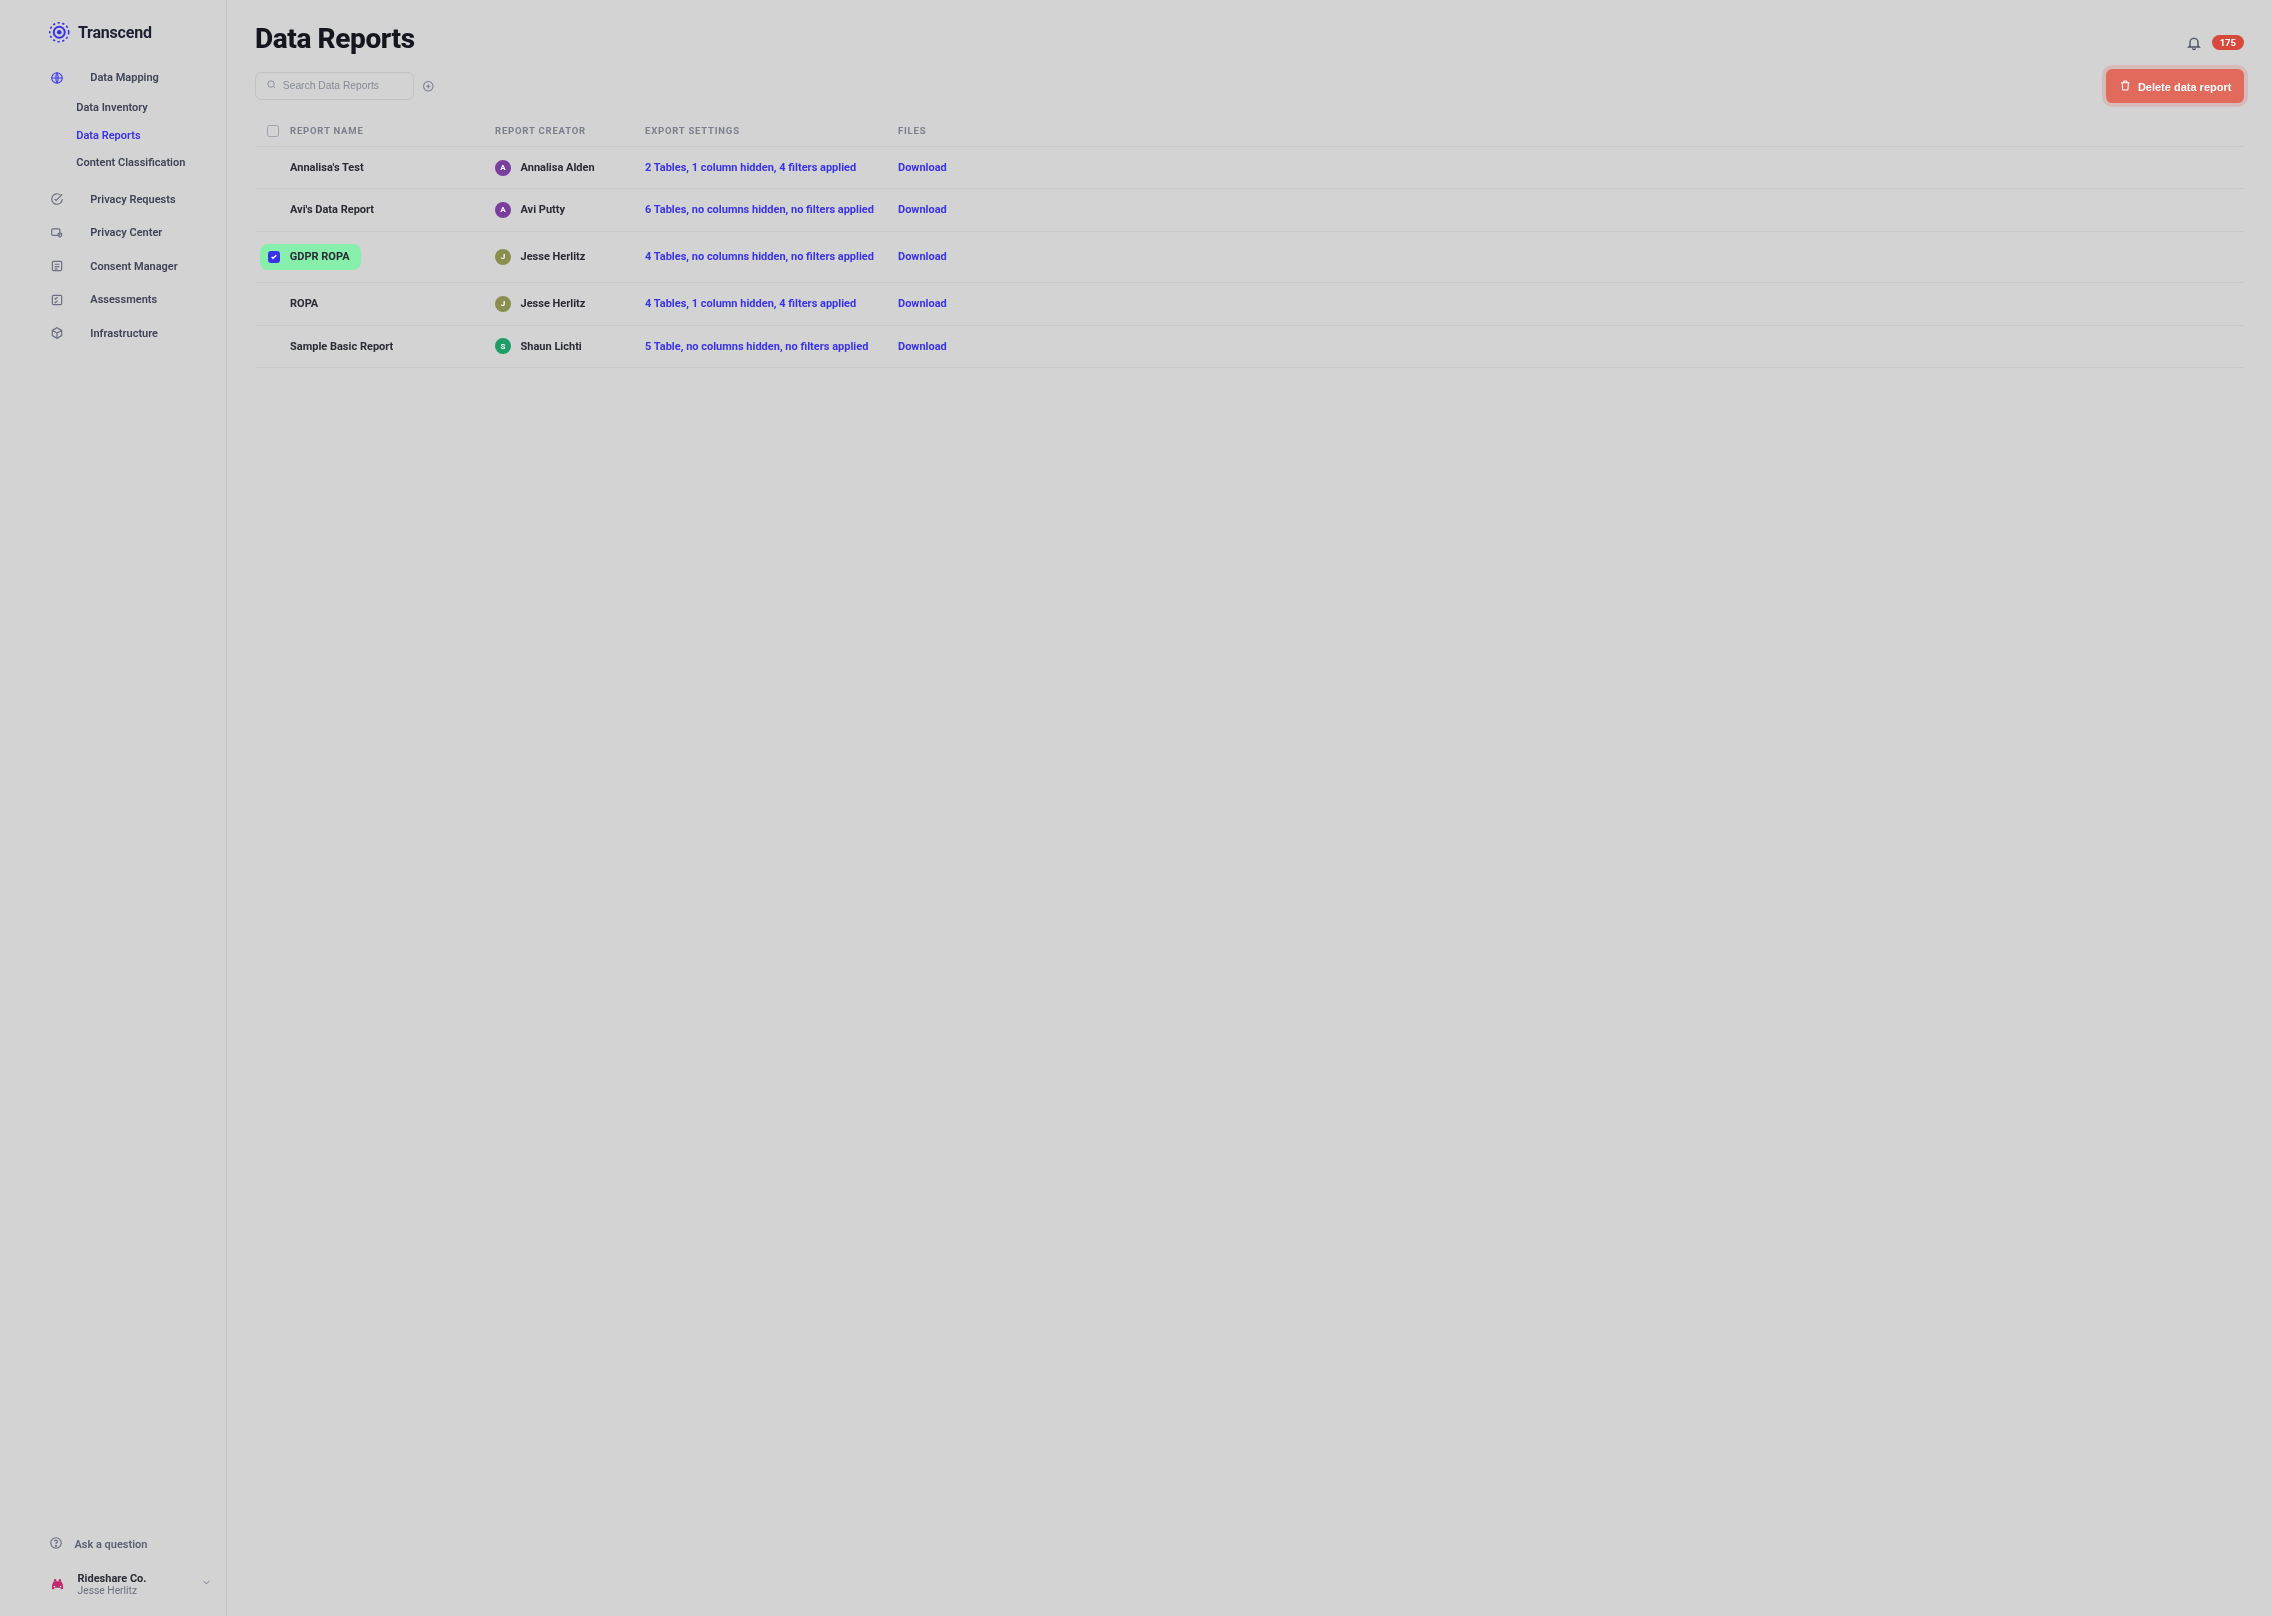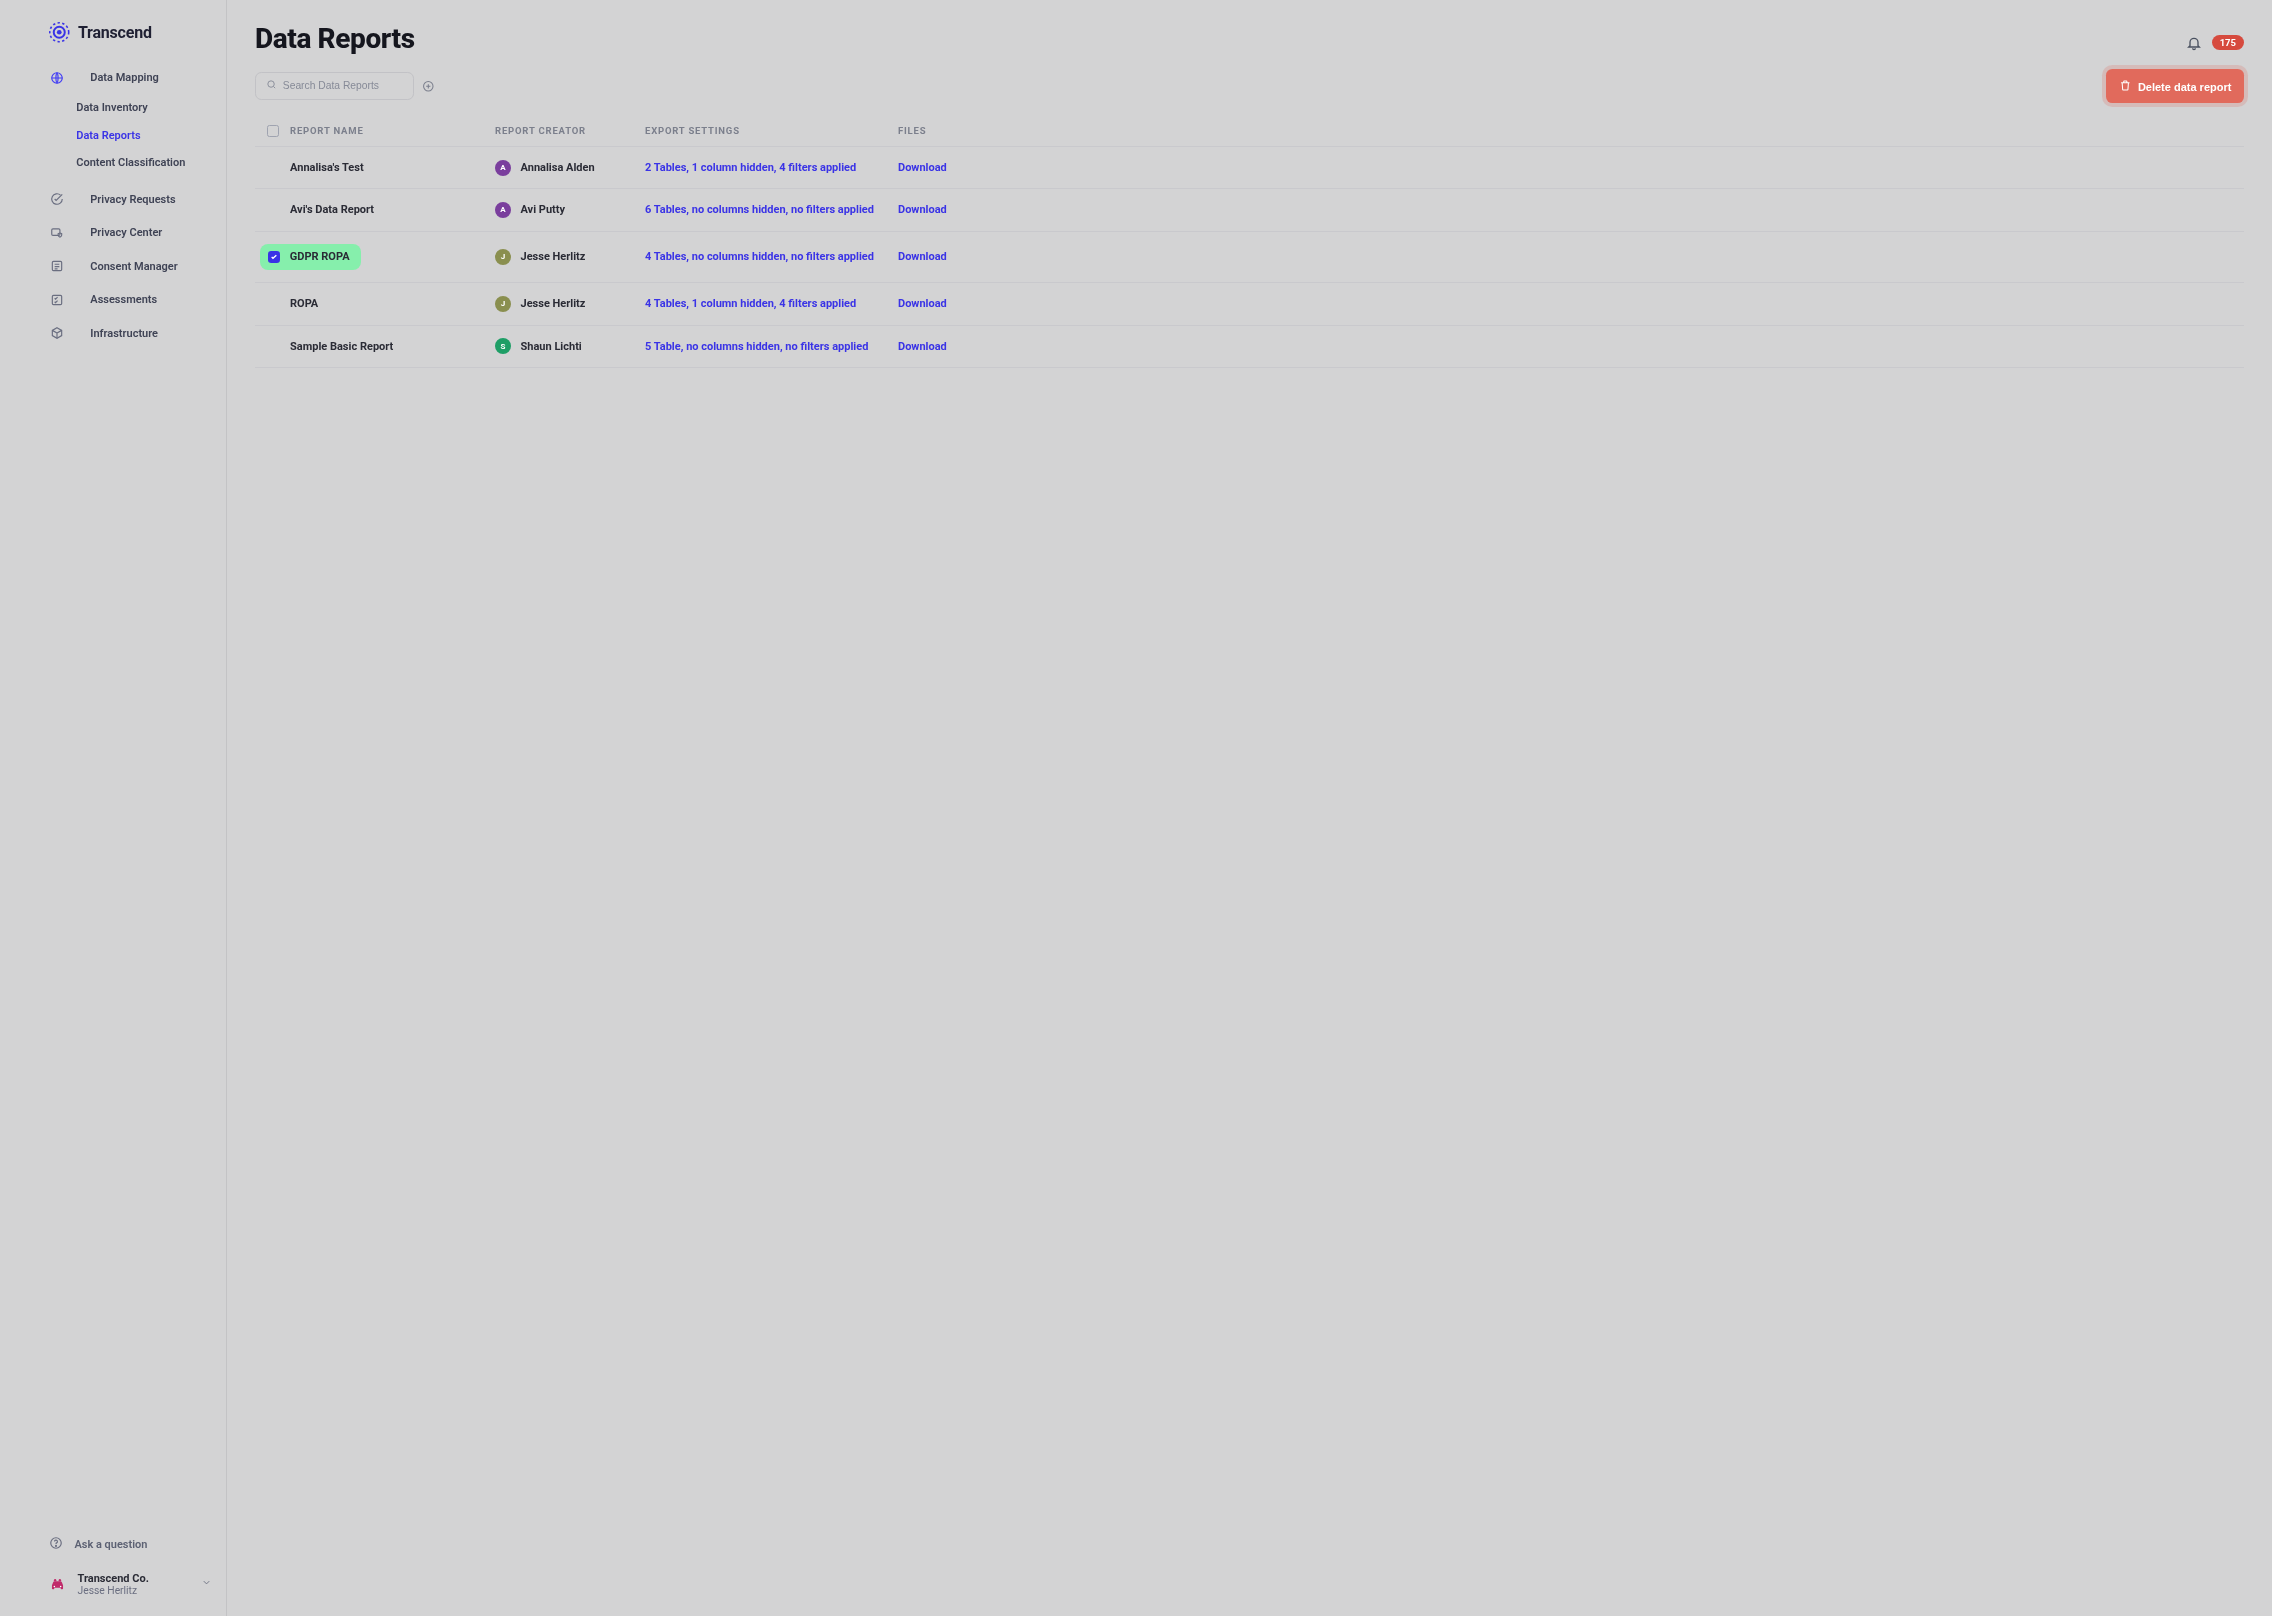--- a/index.html
+++ b/index.html
@@ -158,21 +158,21 @@
       <span class="org-avatar">
         <svg viewBox="0 0 24 24" width="19" height="19" fill="#c02a6a">
             <path d="M5 13l1.5-4A2 2 0 0 1 8.4 8h7.2a2 2 0 0 1 1.9 1l1.5 4v4a1 1 0 0 1-1 1h-1a1 1 0 0 1-1-1v-1H8v1a1 1 0 0 1-1 1H6a1 1 0 0 1-1-1v-4z"></path>
             <circle cx="8" cy="14.5" r="1" fill="#fff"></circle>
             <circle cx="16" cy="14.5" r="1" fill="#fff"></circle>
             <circle cx="9" cy="6.5" r="1.5"></circle>
             <circle cx="15" cy="6.5" r="1.5"></circle>
           </svg>
       </span>
       <span class="org-text">
-        <span class="org-name">Transcend Co.</span>
+        <span class="org-name">Rideshare Co.</span>
         <span class="org-user">Jesse Herlitz</span>
       </span>
       <span class="org-chevron"><svg viewBox="0 0 24 24" width="11" height="11" fill="none" stroke="currentColor" stroke-width="2">
             <path d="M6 9l6 6 6-6"></path>
           </svg></span>
     </div>
   </aside>
 
   <main class="main">
     <div class="header">

